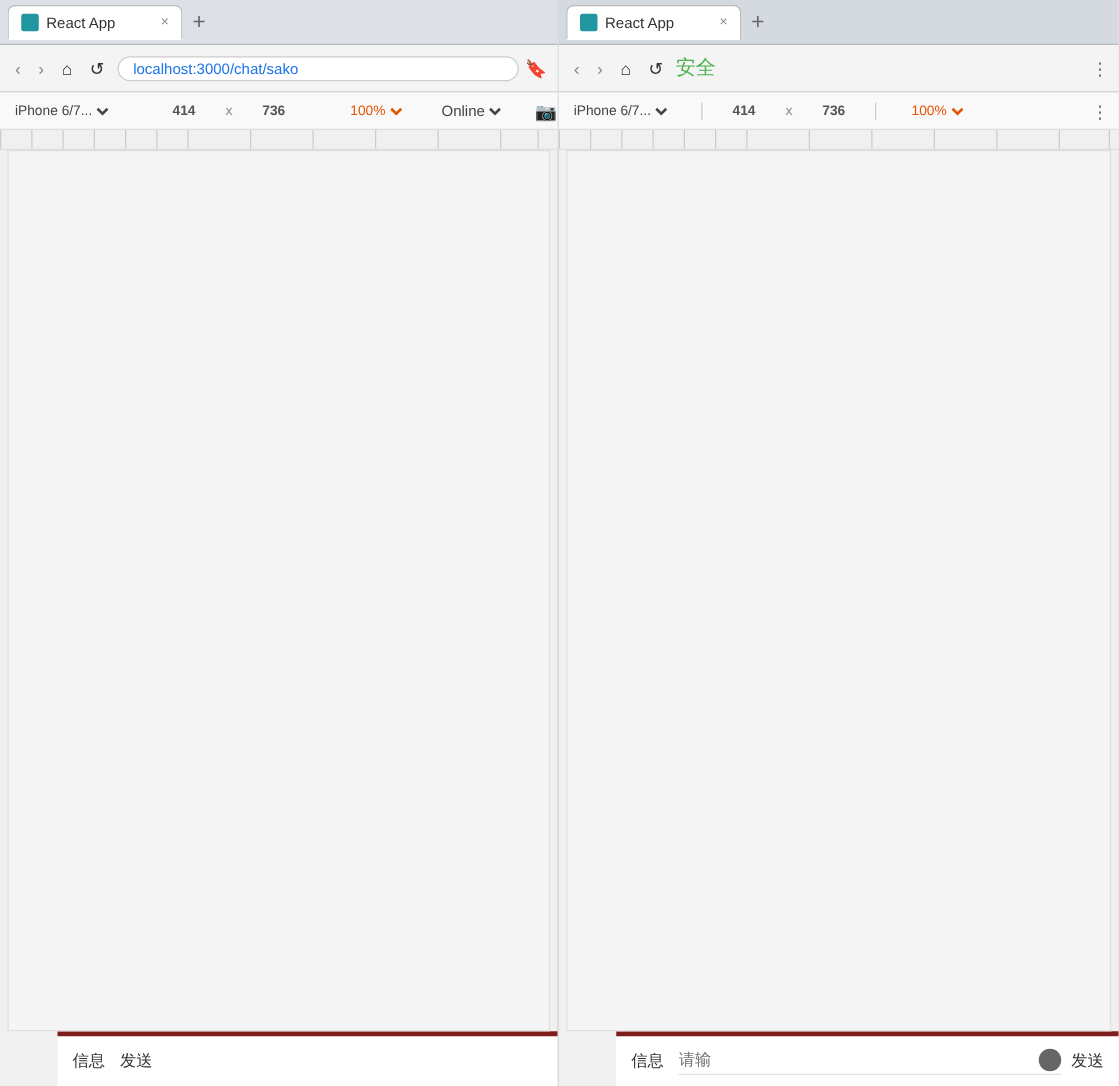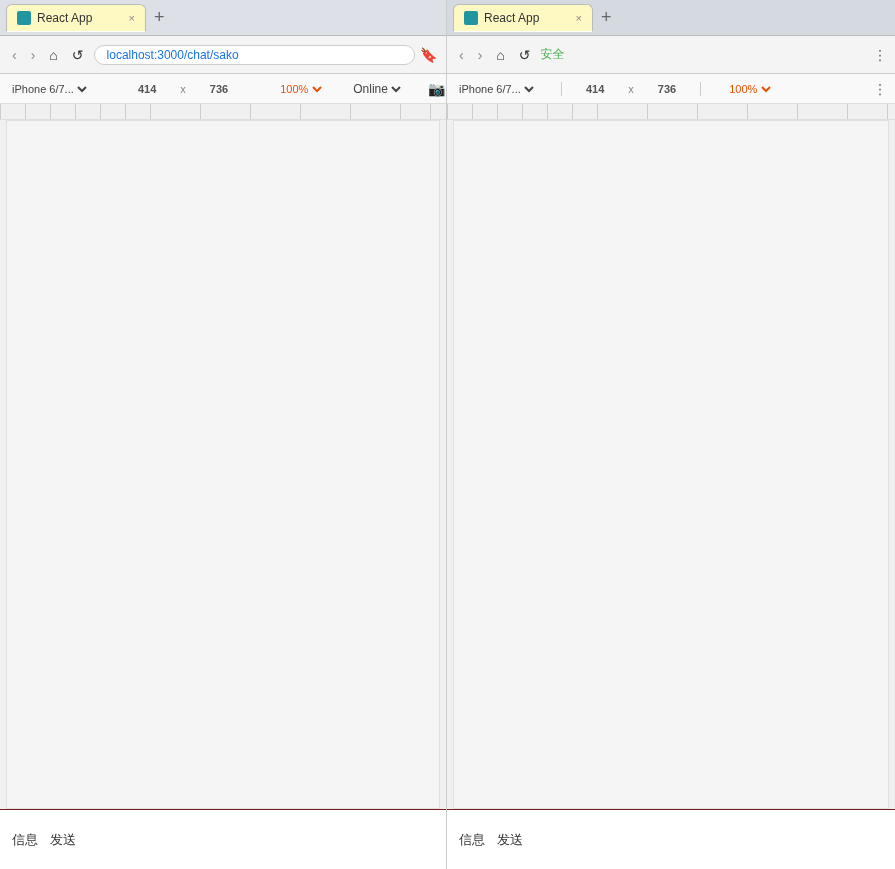--- a/index.html
+++ b/index.html
@@ -52,21 +52,21 @@
       border: 1px solid #bbb;
       border-radius: 6px 6px 0 0;
       height: 28px;
       padding: 0 10px;
       font-size: 12px;
       gap: 6px;
       min-width: 140px;
       max-width: 220px;
     }
     .tab.active {
-      background: #fef9c3;
+      background: #ffffff;
       border-bottom: 1px solid #ffffff;
     }
     .tab-favicon {
       width: 14px;
       height: 14px;
       background: #2196a0;
       border-radius: 2px;
       flex-shrink: 0;
     }
     .tab-title {
@@ -117,21 +117,21 @@
       padding: 0 12px;
       font-size: 12px;
       background: #fff;
       color: #1a73e8;
       outline: none;
     }
     .address-input-right {
       color: #333;
     }
     .security-badge {
-      font-size: 12px;
+      font-size: 16px;
       color: #4caf50;
       flex-shrink: 0;
     }
 
     
     .device-toolbar {
       display: flex;
       align-items: center;
       background: #f9f9f9;
       height: 30px;
@@ -205,25 +205,26 @@
       border: 1px solid #e0e0e0;
       margin: 0 6px;
       overflow: hidden;
       position: relative;
     }
 
     
     .chat-bottom {
       display: flex;
       align-items: center;
-      height: 60px;
+      height: 44px;
       background: #fff;
-      border-top: 1px solid #7f1d1d;
+      border-top: 4px solid #7f1d1d;
       padding: 0 12px;
       gap: 8px;
+      margin-left: 46px;
     }
     .chat-label {
       font-size: 13px;
       color: #333;
       min-width: 30px;
     }
     .chat-input {
       flex: 1;
       font-size: 13px;
       color: #aaa;
@@ -369,15 +370,19 @@
     <div class="ruler-line" style="left:300px"></div>
     <div class="ruler-line" style="left:350px"></div>
     <div class="ruler-line" style="left:400px"></div>
     <div class="ruler-line" style="left:440px"></div>
   </div>
 
   <div class="viewport"></div>
 
   <div class="chat-bottom">
     <span class="chat-label">信息</span>
+    <div class="chat-input-wrapper">
+      <input class="chat-input" type="text" placeholder="请输" style="">
+      <span class="emoji-circle"></span>
+    </div>
     <span class="chat-send">发送</span>
   </div>
 </div>
 
 </body></html>

